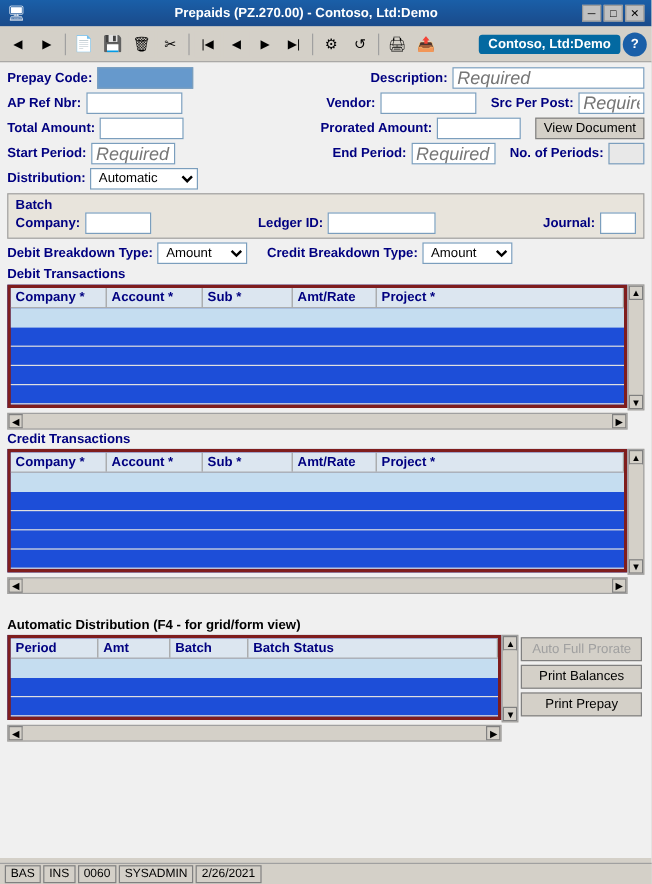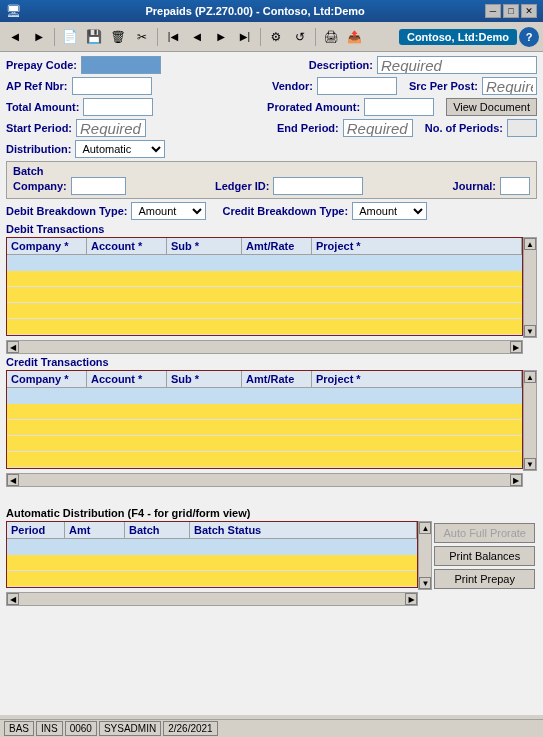--- a/index.html
+++ b/index.html
@@ -80,22 +80,22 @@
     .section-title { font-weight: bold; color: #000080; margin-bottom: 2px; }
     
     
     select {
       height: 18px; border: 1px solid #7b9ebd; background: white;
       padding: 0 2px; font-size: 11px;
     }
     
     
     .grid-container {
-      border: 1px solid #7f1d1d;
-      background: #fde047;
+      border: 3px solid #7f1d1d;
+      background: #1d4ed8;
       margin-bottom: 2px;
     }
     .grid-header {
       background: #dce6f0;
       display: flex;
       border-bottom: 1px solid #a0a0a0;
     }
     .grid-header-cell {
       padding: 2px 4px;
       border-right: 1px solid #a0a0a0;
@@ -334,21 +334,21 @@
   </div>
 
   <div style="margin-top:20px;">
     <div class="auto-dist-label">Automatic Distribution (F4 - for grid/form view)</div>
     <div style="display:flex;">
       <div style="flex:1;">
         <div style="display:flex; margin-bottom:2px;">
           <div class="grid-main">
             <div class="grid-container">
               <div class="grid-header">
-                <div class="grid-header-cell" style="width:58px;">Period</div>
+                <div class="grid-header-cell" style="width:73px;">Period</div>
                 <div class="grid-header-cell" style="width:60px;">Amt</div>
                 <div class="grid-header-cell" style="width:65px;">Batch</div>
                 <div class="grid-header-cell" style="flex:1;">Batch Status</div>
               </div>
               <div class="grid-row" style="width:100%;"></div>
               <div class="grid-row-empty" style="width:100%;"></div>
               <div class="grid-row-empty" style="width:100%;"></div>
             </div>
           </div>
           <div class="vscroll">

